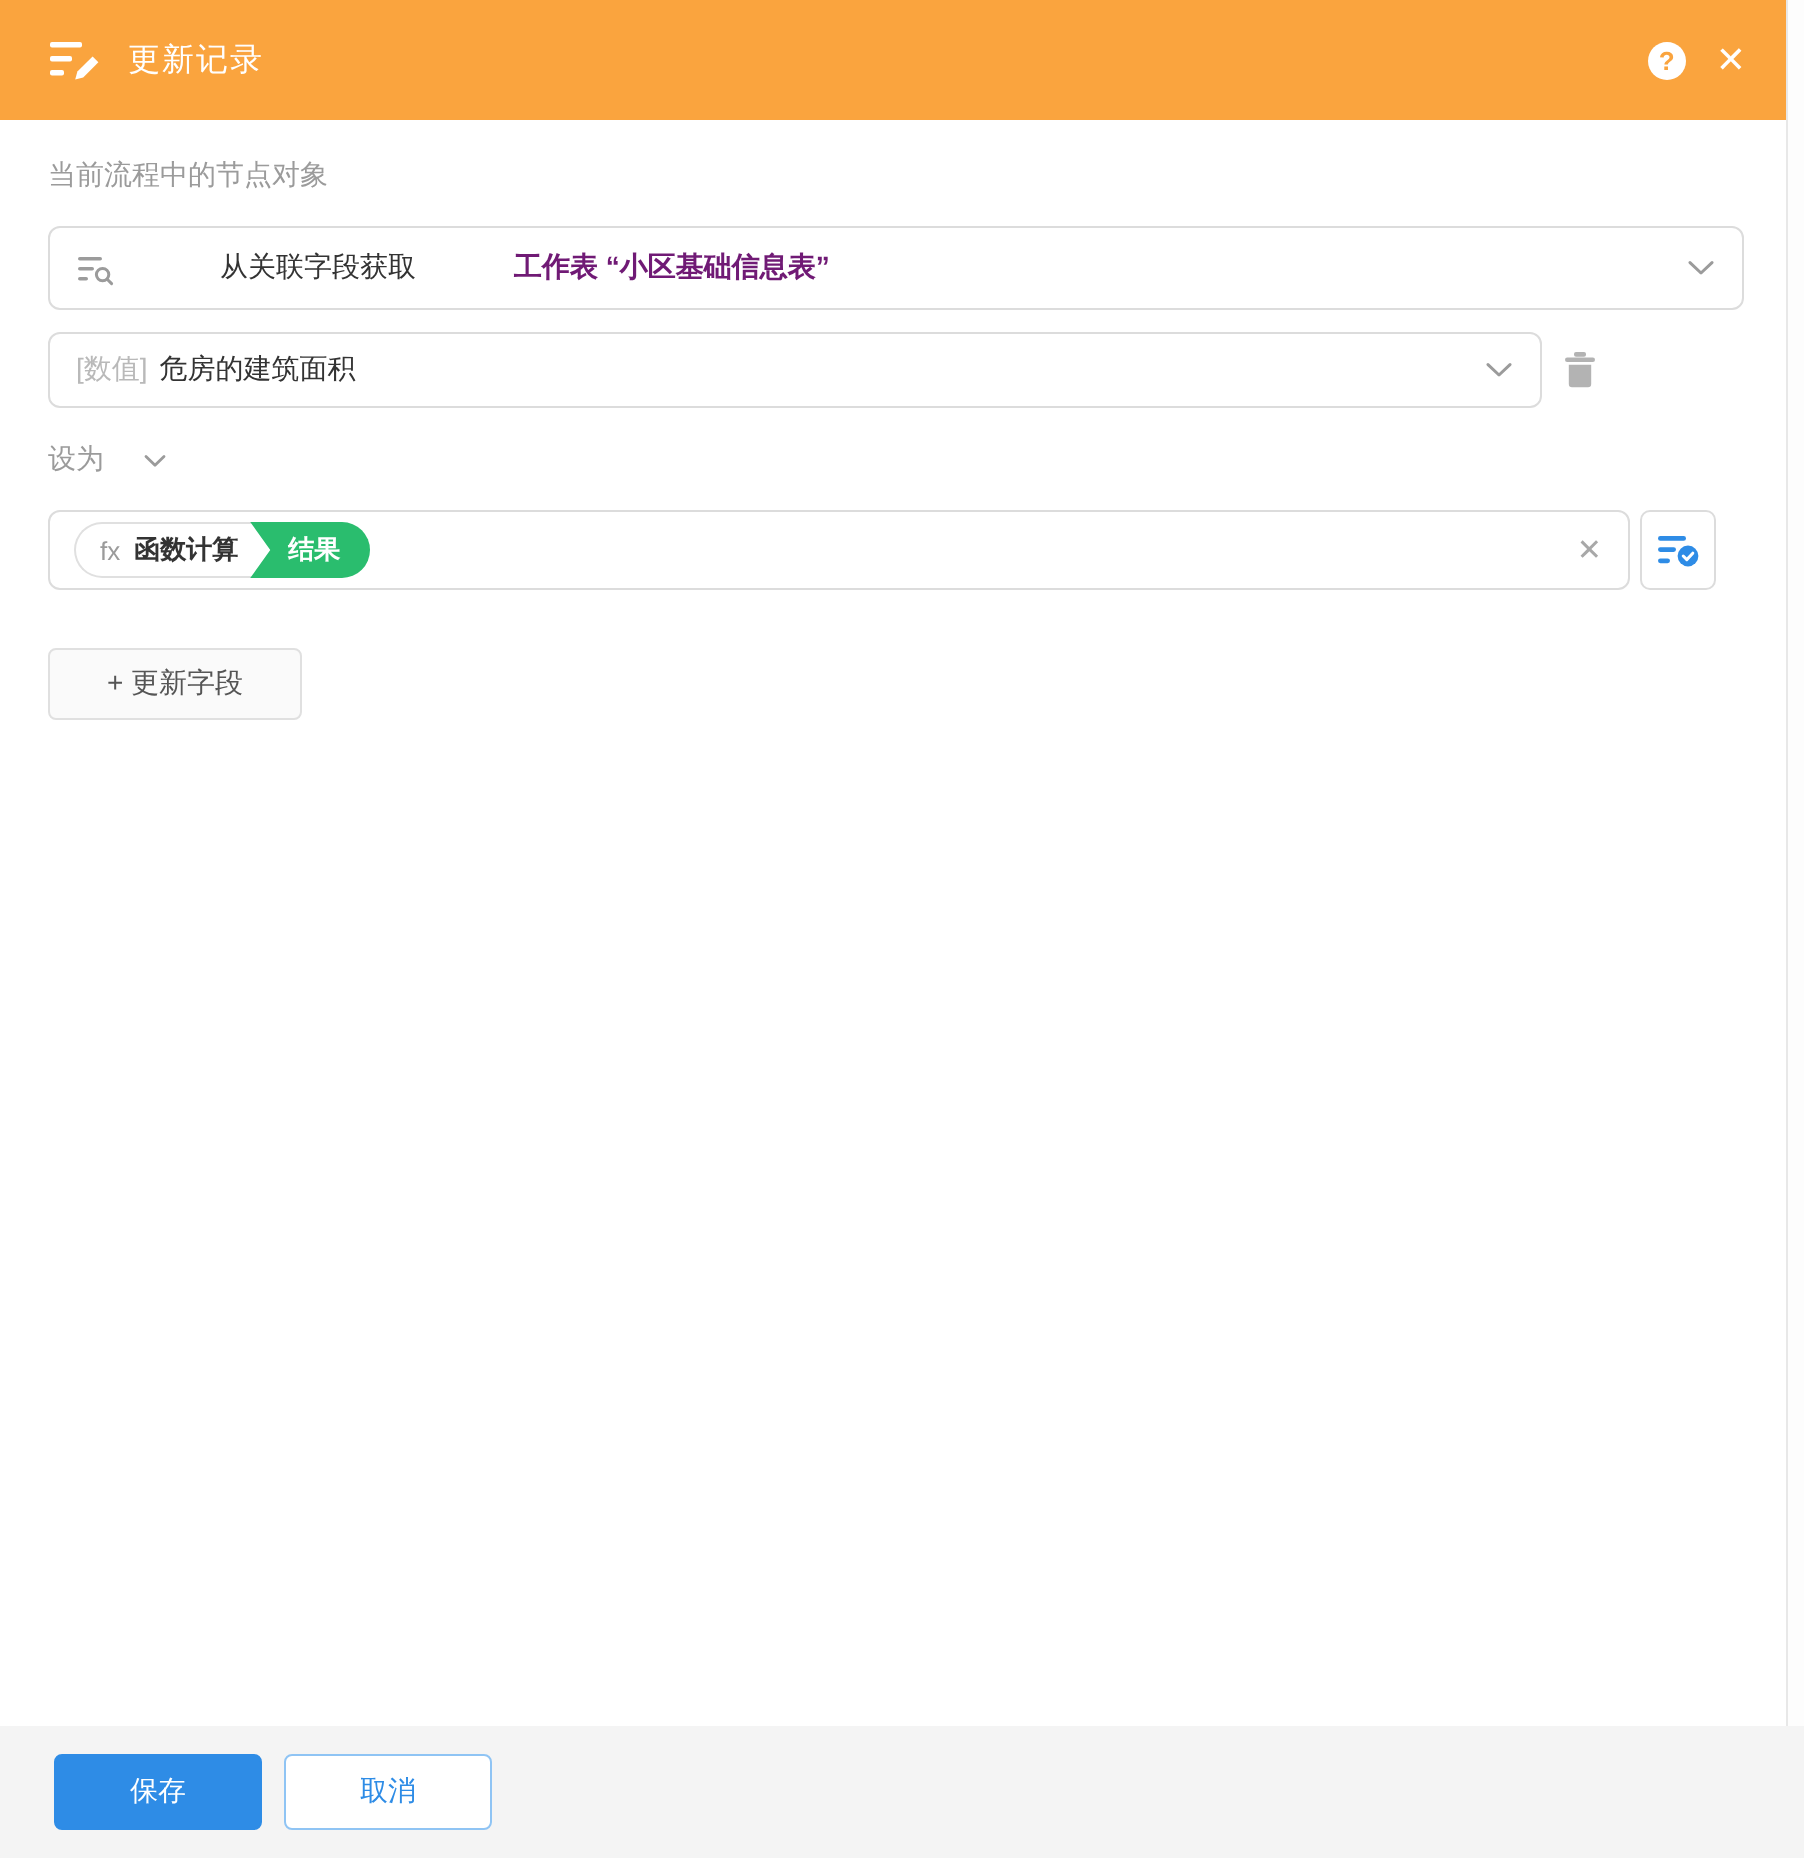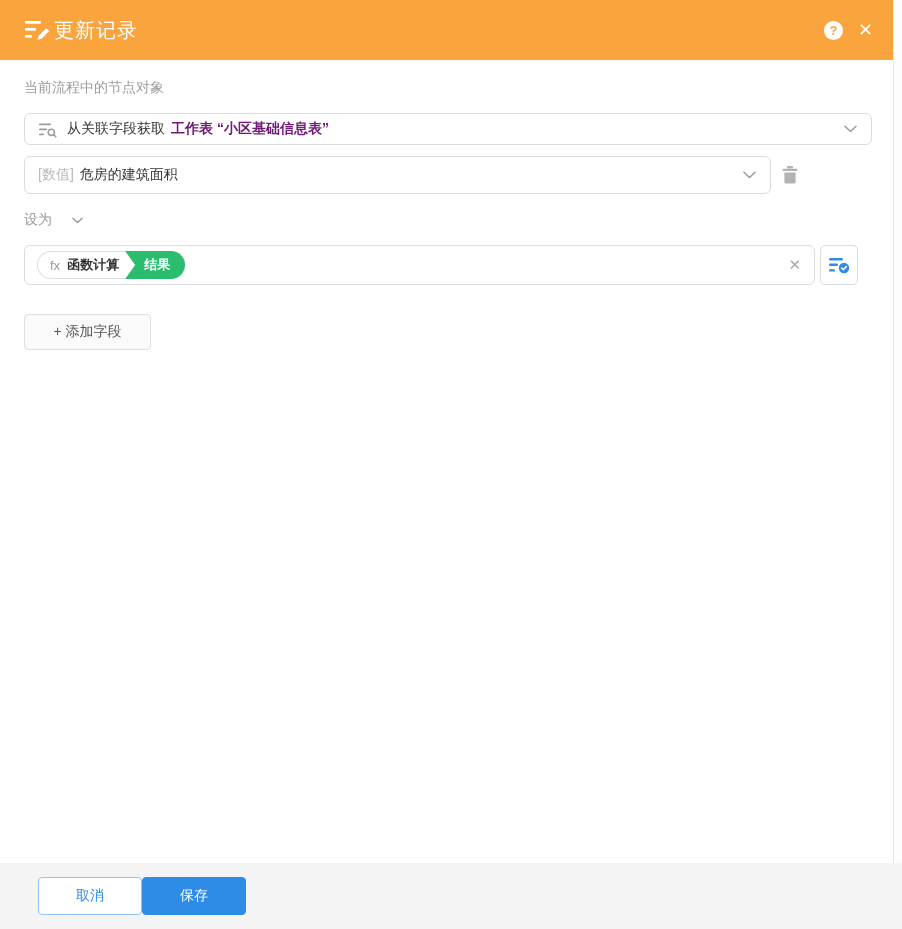--- a/index.html
+++ b/index.html
@@ -13,21 +13,21 @@
   .window { position:relative; width:902px; height:929px; background:#fff; }
   .main { width:893px; }
 
   
   .titlebar {
     height:60px; background:#faa43e;
     display:flex; align-items:center;
     padding:0 20px 0 25px;
   }
   .titlebar .title {
-    color:#fff; font-size:20px; margin-left:2px; letter-spacing:1px;
+    color:#fff; font-size:16px; margin-left:12px; letter-spacing:1px;
   }
   .titlebar .spacer { flex:1; }
   .help-circle {
     width:19px; height:19px; border-radius:50%; background:#fff;
     display:flex; align-items:center; justify-content:center;
     color:#faa43e; font-size:13px; font-weight:bold; cursor:pointer;
   }
   .close-x {
     color:#fff; font-size:18px; margin-left:15px; cursor:pointer; line-height:1;
   }
@@ -45,21 +45,21 @@
   .h-fields { margin-top:28px; }
   .sub-label { font-size:14px; color:#9b9b9b; }
   .lbl-node { margin-top:19px; }
   .lbl-field { margin-top:22px; }
   .lbl-set { margin-top:17px; display:flex; align-items:center; gap:20px; width:60px; cursor:pointer; }
 
   .select-box {
     border:1px solid #dcdcdc; border-radius:6px; background:#fff;
     display:flex; align-items:center; padding:0 14px; cursor:pointer;
   }
-  .node-select { width:848px; height:32px; margin-top:16px; font-size:14px; }
+  .node-select { width:848px; height:42px; margin-top:16px; font-size:14px;gap:43px; }
   .node-select .prefix { color:#333; margin-left:10px; white-space:pre; }
   .node-select .strong { font-weight:bold; color:#701a75; margin-left:6px; }
   .select-box .flex-gap { flex:1; }
 
   .field-row { display:flex; align-items:center; margin-top:11px; }
   .field-select { width:747px; height:38px; font-size:14px;padding-left:13px; }
   .type-tag { color:#b9b9b9; }
   .field-name { margin-left:6px; color:#333; }
   .trash-btn { margin-left:11px; cursor:pointer; display:flex; align-items:center; }
 
@@ -210,23 +210,23 @@
               <rect x="0" y="1" width="14" height="2.4" rx="1.2" fill="#2e8ce6"></rect>
               <rect x="0" y="6.6" width="9" height="2.4" rx="1.2" fill="#2e8ce6"></rect>
               <rect x="0" y="12.2" width="6" height="2.4" rx="1.2" fill="#2e8ce6"></rect>
               <circle cx="15" cy="11" r="5.2" fill="#2e8ce6"></circle>
               <path d="M12.6 11 l1.8 1.8 l3 -3.2" fill="none" stroke="#fff" stroke-width="1.5" stroke-linecap="round" stroke-linejoin="round"></path>
             </svg>
           </span>
         </div>
       </div>
 
-      <button class="add-field-btn">+ 添加字段</button>
+      <button class="add-field-btn">+ 更新字段</button>
 
     </div>
   </div>
 
   <div class="footer">
+    <button class="btn btn-save">保存</button>
     <button class="btn btn-cancel">取消</button>
-    <button class="btn btn-save">保存</button>
   </div>
 
 </div>
 
 </body></html>

